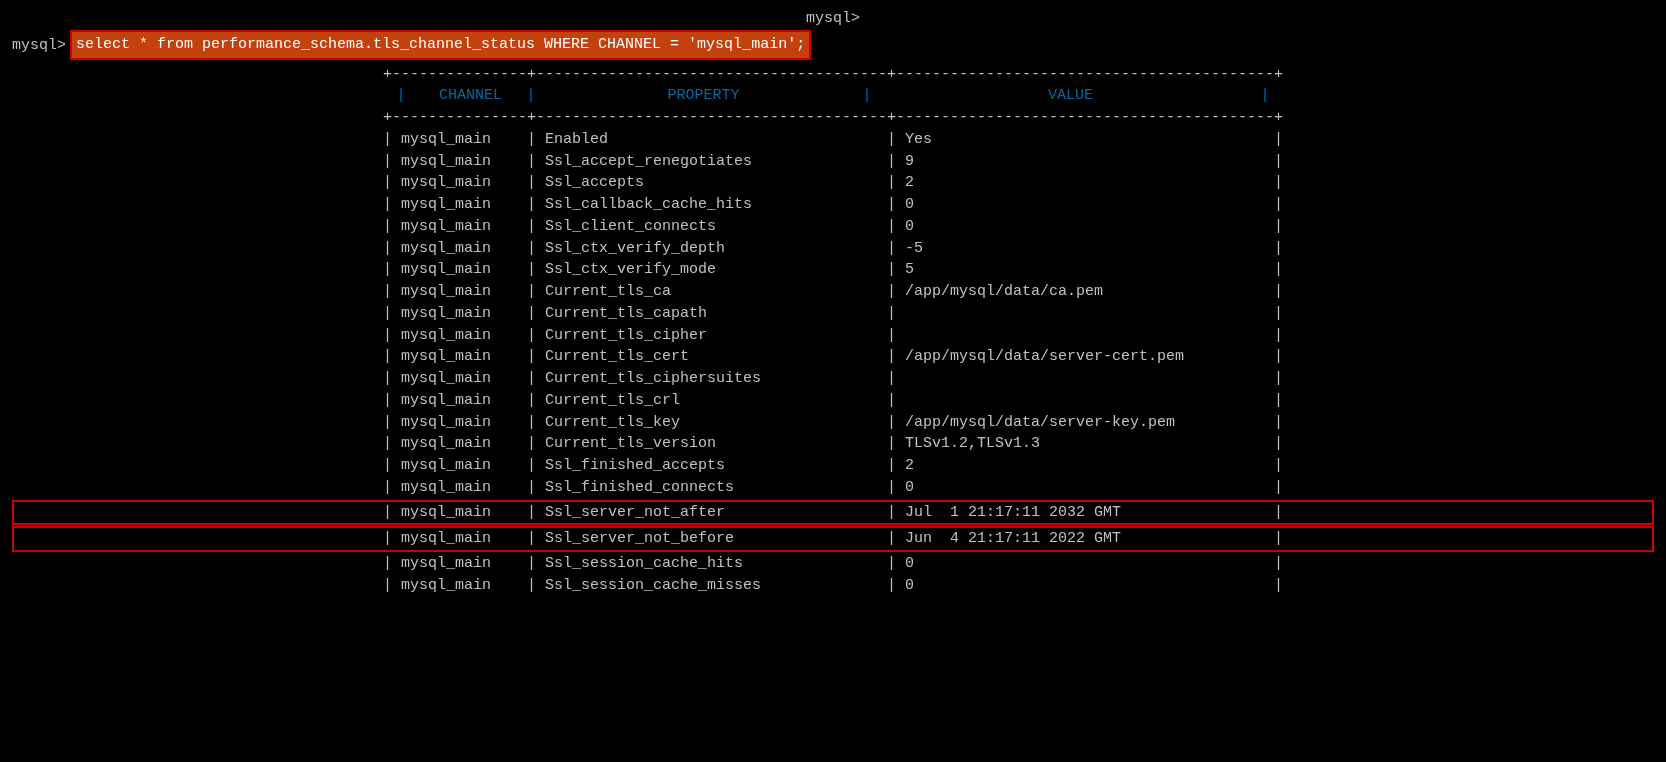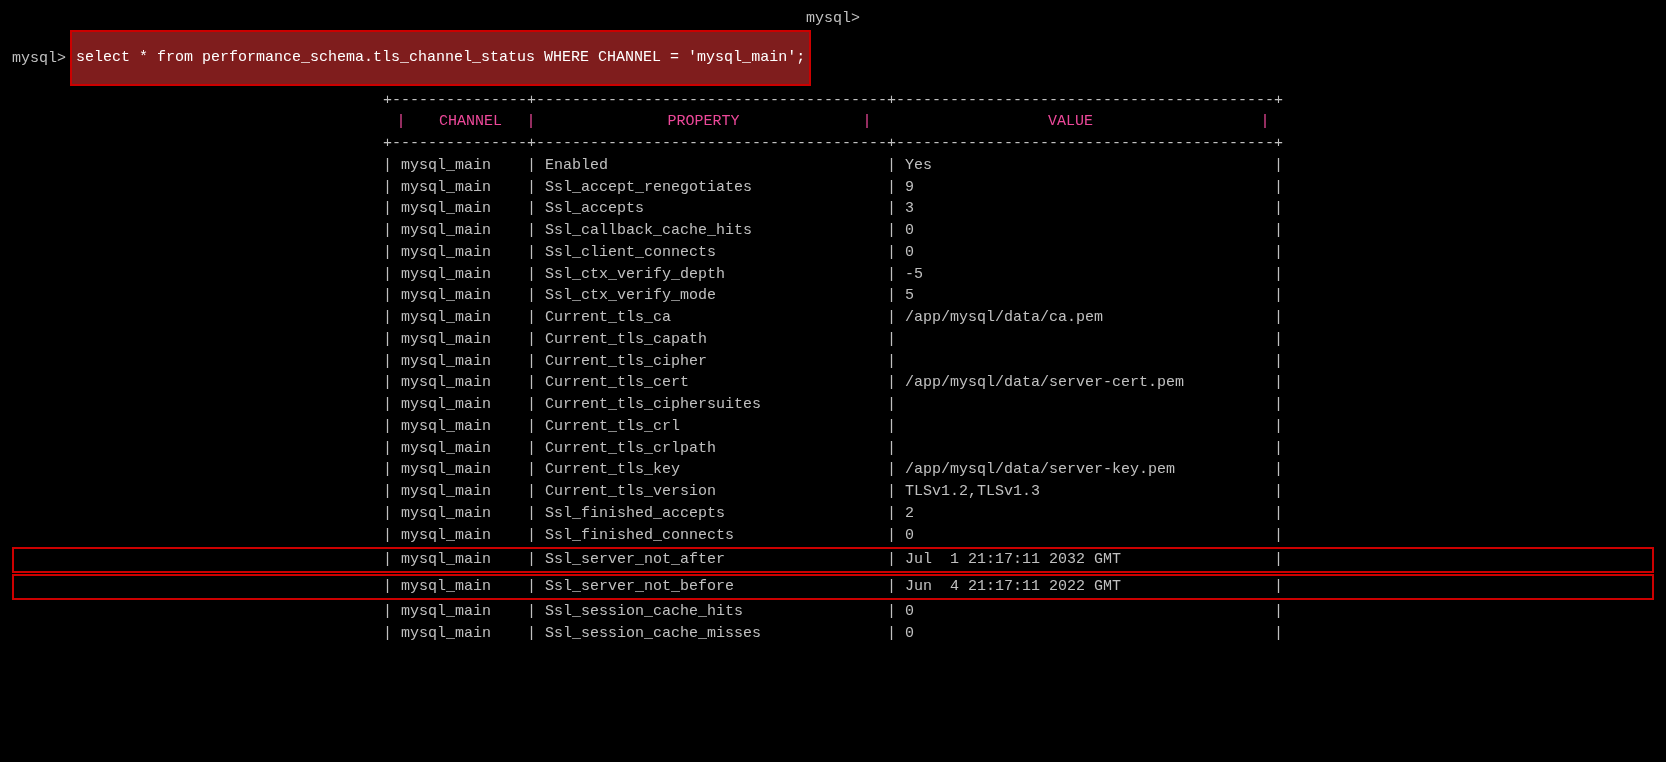--- a/index.html
+++ b/index.html
@@ -25,36 +25,36 @@
       width: 100%;
     }
 
     .prompt-line {
       color: #c0c0c0;
     }
 
     .sql-command-box {
       border: 2px solid #cc0000;
       display: inline-block;
-      padding: 15px 4px;
+      padding: 2px 4px;
       color: #ffffff;
-      background: #7f1d1d;
+      background: #c2410c;
       margin-bottom: 2px;
     }
 
     .prompt-prefix {
       color: #c0c0c0;
     }
 
     .divider {
       color: #c0c0c0;
     }
 
     .table-header {
-      color: #ec4899;
+      color: #0369a1;
     }
   </style>
 </head>
 <body>
 
 <div class="terminal">
 
   <div class="prompt-line">
     <span>mysql&gt;</span>
   </div>
@@ -66,32 +66,31 @@
 
   <div class="divider">+---------------+---------------------------------------+------------------------------------------+</div>
 
   <div class="table-header" style="white-space:pre;">| <span style="display:inline-block;width:112px;">CHANNEL</span>| <span style="display:inline-block;width:318px;">PROPERTY</span>| <span style="display:inline-block;width:380px;">VALUE</span>|</div>
 
   <div class="divider">+---------------+---------------------------------------+------------------------------------------+</div>
 
   <div id="table-rows">
       <div style="white-space: pre; font-family: &quot;Courier New&quot;, Courier, monospace; font-size: 15px; line-height: 1.45; color: rgb(192, 192, 192);">| mysql_main    | Enabled                               | Yes                                      |</div>
       <div style="white-space: pre; font-family: &quot;Courier New&quot;, Courier, monospace; font-size: 15px; line-height: 1.45; color: rgb(192, 192, 192);">| mysql_main    | Ssl_accept_renegotiates               | 9                                        |</div>
-      <div style="white-space: pre; font-family: &quot;Courier New&quot;, Courier, monospace; font-size: 15px; line-height: 1.45; color: rgb(192, 192, 192);">| mysql_main    | Ssl_accepts                           | 3                                        |</div>
+      <div style="white-space: pre; font-family: &quot;Courier New&quot;, Courier, monospace; font-size: 15px; line-height: 1.45; color: rgb(192, 192, 192);">| mysql_main    | Ssl_accepts                           | 2                                        |</div>
       <div style="white-space: pre; font-family: &quot;Courier New&quot;, Courier, monospace; font-size: 15px; line-height: 1.45; color: rgb(192, 192, 192);">| mysql_main    | Ssl_callback_cache_hits               | 0                                        |</div>
       <div style="white-space: pre; font-family: &quot;Courier New&quot;, Courier, monospace; font-size: 15px; line-height: 1.45; color: rgb(192, 192, 192);">| mysql_main    | Ssl_client_connects                   | 0                                        |</div>
       <div style="white-space: pre; font-family: &quot;Courier New&quot;, Courier, monospace; font-size: 15px; line-height: 1.45; color: rgb(192, 192, 192);">| mysql_main    | Ssl_ctx_verify_depth                  | -5                                       |</div>
       <div style="white-space: pre; font-family: &quot;Courier New&quot;, Courier, monospace; font-size: 15px; line-height: 1.45; color: rgb(192, 192, 192);">| mysql_main    | Ssl_ctx_verify_mode                   | 5                                        |</div>
       <div style="white-space: pre; font-family: &quot;Courier New&quot;, Courier, monospace; font-size: 15px; line-height: 1.45; color: rgb(192, 192, 192);">| mysql_main    | Current_tls_ca                        | /app/mysql/data/ca.pem                   |</div>
       <div style="white-space: pre; font-family: &quot;Courier New&quot;, Courier, monospace; font-size: 15px; line-height: 1.45; color: rgb(192, 192, 192);">| mysql_main    | Current_tls_capath                    |                                          |</div>
       <div style="white-space: pre; font-family: &quot;Courier New&quot;, Courier, monospace; font-size: 15px; line-height: 1.45; color: rgb(192, 192, 192);">| mysql_main    | Current_tls_cipher                    |                                          |</div>
       <div style="white-space: pre; font-family: &quot;Courier New&quot;, Courier, monospace; font-size: 15px; line-height: 1.45; color: rgb(192, 192, 192);">| mysql_main    | Current_tls_cert                      | /app/mysql/data/server-cert.pem          |</div>
       <div style="white-space: pre; font-family: &quot;Courier New&quot;, Courier, monospace; font-size: 15px; line-height: 1.45; color: rgb(192, 192, 192);">| mysql_main    | Current_tls_ciphersuites              |                                          |</div>
       <div style="white-space: pre; font-family: &quot;Courier New&quot;, Courier, monospace; font-size: 15px; line-height: 1.45; color: rgb(192, 192, 192);">| mysql_main    | Current_tls_crl                       |                                          |</div>
-      <div style="white-space: pre; font-family: &quot;Courier New&quot;, Courier, monospace; font-size: 15px; line-height: 1.45; color: rgb(192, 192, 192);">| mysql_main    | Current_tls_crlpath                   |                                          |</div>
       <div style="white-space: pre; font-family: &quot;Courier New&quot;, Courier, monospace; font-size: 15px; line-height: 1.45; color: rgb(192, 192, 192);">| mysql_main    | Current_tls_key                       | /app/mysql/data/server-key.pem           |</div>
       <div style="white-space: pre; font-family: &quot;Courier New&quot;, Courier, monospace; font-size: 15px; line-height: 1.45; color: rgb(192, 192, 192);">| mysql_main    | Current_tls_version                   | TLSv1.2,TLSv1.3                          |</div>
       <div style="white-space: pre; font-family: &quot;Courier New&quot;, Courier, monospace; font-size: 15px; line-height: 1.45; color: rgb(192, 192, 192);">| mysql_main    | Ssl_finished_accepts                  | 2                                        |</div>
       <div style="white-space: pre; font-family: &quot;Courier New&quot;, Courier, monospace; font-size: 15px; line-height: 1.45; color: rgb(192, 192, 192);">| mysql_main    | Ssl_finished_connects                 | 0                                        |</div>
       <div style="white-space: pre; font-family: &quot;Courier New&quot;, Courier, monospace; font-size: 15px; line-height: 1.45; color: rgb(192, 192, 192); border: 2px solid rgb(204, 0, 0); margin: 1px 0px; display: block;">| mysql_main    | Ssl_server_not_after                  | Jul  1 21:17:11 2032 GMT                 |</div>
       <div style="white-space: pre; font-family: &quot;Courier New&quot;, Courier, monospace; font-size: 15px; line-height: 1.45; color: rgb(192, 192, 192); border: 2px solid rgb(204, 0, 0); margin: 1px 0px; display: block;">| mysql_main    | Ssl_server_not_before                 | Jun  4 21:17:11 2022 GMT                 |</div>
       <div style="white-space: pre; font-family: &quot;Courier New&quot;, Courier, monospace; font-size: 15px; line-height: 1.45; color: rgb(192, 192, 192);">| mysql_main    | Ssl_session_cache_hits                | 0                                        |</div>
       <div style="white-space: pre; font-family: &quot;Courier New&quot;, Courier, monospace; font-size: 15px; line-height: 1.45; color: rgb(192, 192, 192);">| mysql_main    | Ssl_session_cache_misses              | 0                                        |</div>
     </div>
 

